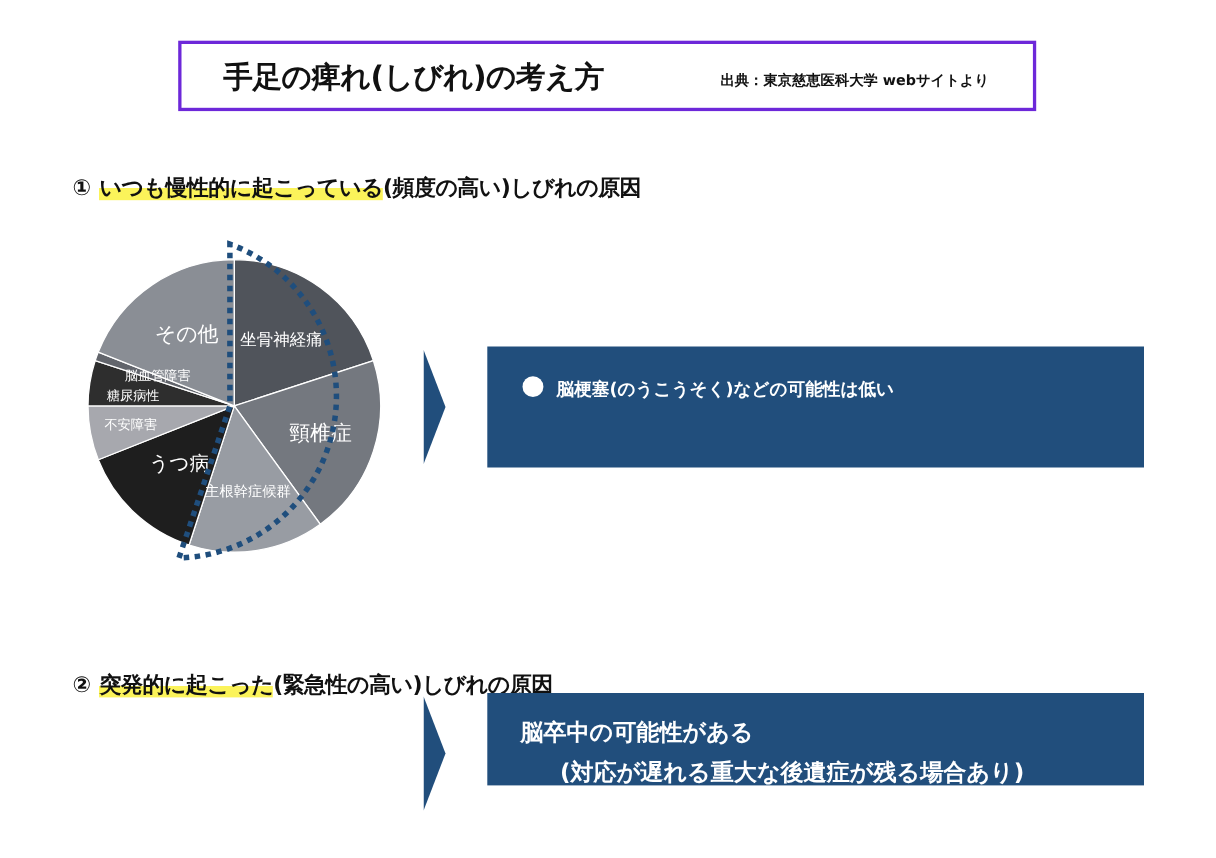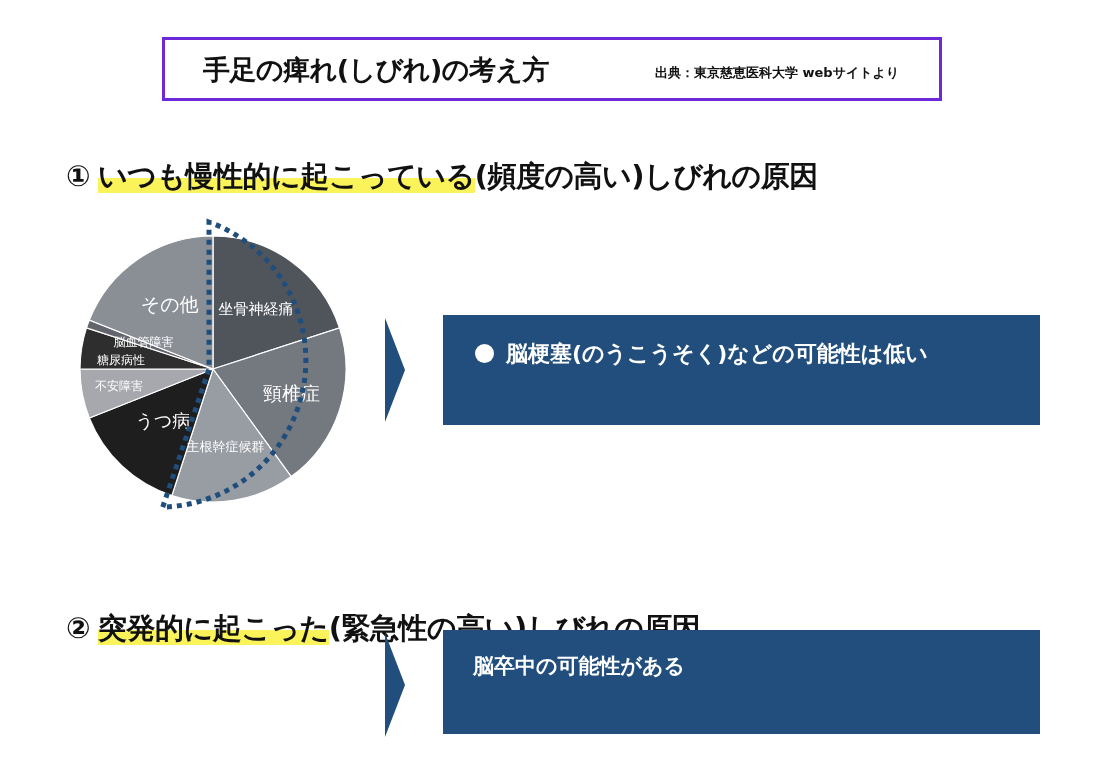--- a/index.html
+++ b/index.html
@@ -2,32 +2,32 @@
 <html><head>
 <meta charset="utf-8">
 <style>
   html, body { margin: 0; padding: 0; }
   body { width: 1105px; height: 780px; background: #ffffff; position: relative; overflow: hidden;
          font-family: "DejaVu Sans", "Liberation Sans", sans-serif; color: #111; }
   .title-box { position: absolute; left: 162px; top: 37px; width: 780px; height: 64px;
                border: 3px solid #6d28d9; box-sizing: border-box; display: flex; align-items: center; }
   .title-main { position: absolute; left: 38px; top: 12px; font-size: 27px; font-weight: bold; letter-spacing: -0.5px; }
   .title-src { position: absolute; left: 461px; top: 24px; font-size: 13px; font-weight: bold; margin-left: 29px; }
-  .heading { position: absolute; font-size: 29px; font-weight: bold; letter-spacing: -0.5px; white-space: nowrap; }
+  .heading { position: absolute; font-size: 20px; font-weight: bold; letter-spacing: -0.5px; white-space: nowrap; }
   .heading .num { margin-right: 8px; }
   .hl { background: linear-gradient(to bottom, transparent 55%, #fbf35a 55%); }
   .h1 { left: 66px; top: 157px; }
   .h2 { left: 66px; top: 563px; margin-top: 46px; }
   .pie { position: absolute; left: 60px; top: 210px; }
   .arrow { position: absolute; }
   .panel { position: absolute; background: #214e7c; color: #fff; font-weight: bold; box-sizing: border-box; }
-  .panel1 { left: 443px; top: 315px; width: 597px; height: 110px; padding: 21px 0 0 32px; font-size: 22px; }
+  .panel1 { left: 443px; top: 315px; width: 597px; height: 110px; padding: 21px 0 0 32px; font-size: 16px; }
   .panel1 .line { height: 35px; line-height: 35px; white-space: nowrap; }
   .panel1 .bullet { display: inline-block; width: 19px; height: 19px; border-radius: 50%; background: #fff; vertical-align: -2px; margin-right: 12px; }
-  .panel2 { left: 443px; top: 630px; width: 597px; height: 104px; padding: 18px 0 0 30px; font-size: 21px; }
+  .panel2 { left: 443px; top: 630px; width: 597px; height: 84px; padding: 18px 0 0 30px; font-size: 21px; }
   .panel2 .line { height: 36px; line-height: 36px; white-space: nowrap; }
   .panel2 .indent { padding-left: 36px; }
   .pie-label { font-family: "DejaVu Sans", "Liberation Sans", sans-serif; fill: #ffffff; }
 </style>
 </head>
 <body>
 
 <div class="title-box">
   <span class="title-main">手足の痺れ(しびれ)の考え方</span>
   <span class="title-src">出典：東京慈恵医科大学 webサイトより</span>
@@ -74,13 +74,14 @@
 <div class="heading h2">
   <span class="num">②</span><span class="hl">突発的に起こった</span><span>(緊急性の高い)しびれの原因</span>
 </div>
 
 <svg class="arrow" style="left:385px; top:633px;" width="22" height="104" viewBox="0 0 22 104">
   <polygon points="0,0 20,52 0,104" fill="#214e7c"></polygon>
 </svg>
 
 <div class="panel panel2">
   <div class="line">脳卒中の可能性がある</div>
+  <div class="line indent">(対応が遅れる重大な後遺症が残る場合あり)</div>
 </div>
 
 </body></html>

